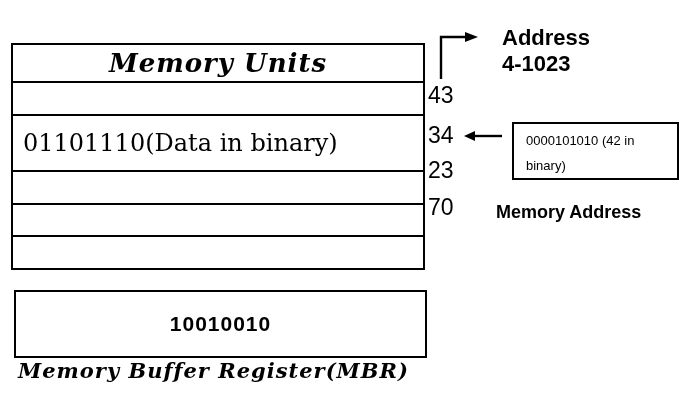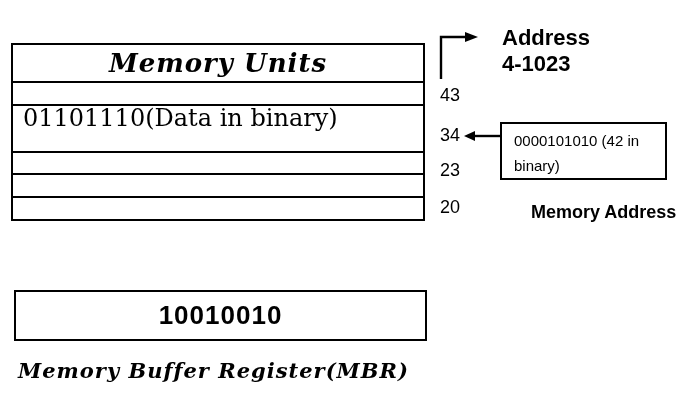--- a/index.html
+++ b/index.html
@@ -7,78 +7,78 @@
     position:relative;
     width:685px;height:407px;
     background:#ffffff;
     color:#000000;
     font-family:"Liberation Sans","DejaVu Sans",sans-serif;
     overflow:hidden;
   }
   
   .mem-table{
     position:absolute;left:11px;top:43px;
-    width:414px;height:178px;
+    width:414px;height:227px;
     border:2px solid #000;
     box-sizing:border-box;
     display:flex;flex-direction:column;
     background:#fff;
   }
   .mem-header{
     height:36px;flex:0 0 36px;
     display:flex;align-items:center;justify-content:center;
     font-family:"DejaVu Serif","Liberation Serif",serif;
     font-style:italic;font-weight:700;
     font-size:26px;letter-spacing:1px;
   }
   .mem-row{
     flex:1 1 auto;
     border-top:2px solid #000;
-    display:flex;
+    display:flex;align-items:center;
     padding-left:10px;
     box-sizing:border-box;
   }
   .mem-cell{
     font-family:"DejaVu Serif","Liberation Serif",serif;
     font-size:24px;line-height:24px;
     white-space:nowrap;
   }
   
   .addr-num{
-    position:absolute;left:440px;
-    font-size:18px;line-height:19px;
+    position:absolute;left:428px;
+    font-size:23px;line-height:19px;
   }
   
   .arrow-svg{position:absolute;display:block;}
   
   .addr-label{
     position:absolute;left:502px;top:25px;
     font-weight:700;font-size:22px;line-height:26px;
   }
   
   .mar-box{
-    position:absolute;left:500px;top:122px;
+    position:absolute;left:512px;top:122px;
     width:167px;height:58px;
     border:2px solid #000;box-sizing:border-box;
     padding:4px 2px 0 12px;
-    font-size:15px;line-height:25px;
+    font-size:13px;line-height:25px;
     background:#fff;
   }
   
   .mar-label{
-    position:absolute;left:531px;top:201px;
+    position:absolute;left:496px;top:201px;
     font-weight:700;font-size:18px;line-height:23px;
   }
   
   .mbr-box{
     position:absolute;left:14px;top:290px;
-    width:413px;height:51px;
+    width:413px;height:68px;
     border:2px solid #000;box-sizing:border-box;
     display:flex;align-items:center;justify-content:center;
-    font-weight:700;font-size:26px;letter-spacing:1px;
+    font-weight:700;font-size:21px;letter-spacing:1px;
     background:#fff;
   }
   
   .mbr-label{
     position:absolute;left:18px;top:358px;
     font-family:"DejaVu Serif","Liberation Serif",serif;
     font-style:italic;font-weight:700;
     font-size:21px;letter-spacing:1px;
     white-space:nowrap;
   }
@@ -103,21 +103,21 @@
       <span class="mem-cell"></span>
     </div>
     <div class="mem-row">
       <span class="mem-cell"></span>
     </div>
   </div>
 
   <div class="addr-num" style="top:86px">43</div>
   <div class="addr-num" style="top:126px">34</div>
   <div class="addr-num" style="top:161px">23</div>
-  <div class="addr-num" style="top:198px">20</div>
+  <div class="addr-num" style="top:198px">70</div>
 
   <svg class="arrow-svg" style="left:435px;top:29px" width="46" height="52" viewBox="0 0 46 52">
     <path d="M6 50 V8 H31" fill="none" stroke="#000" stroke-width="2.4"></path>
     <polygon points="30,3 30,13 43,8" fill="#000"></polygon>
   </svg>
 
   <div class="addr-label">
     <div>Address</div>
     <div>4-1023</div>
   </div>

